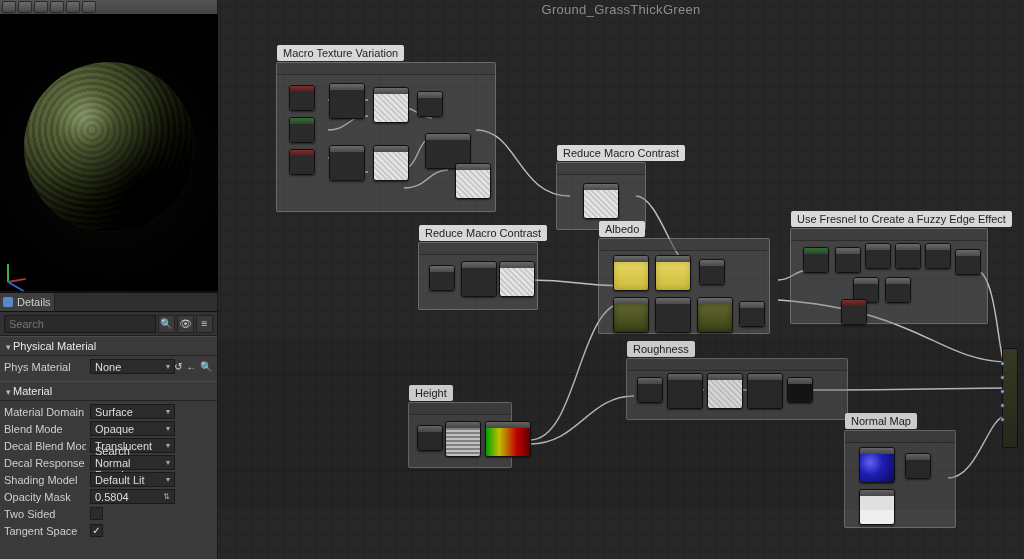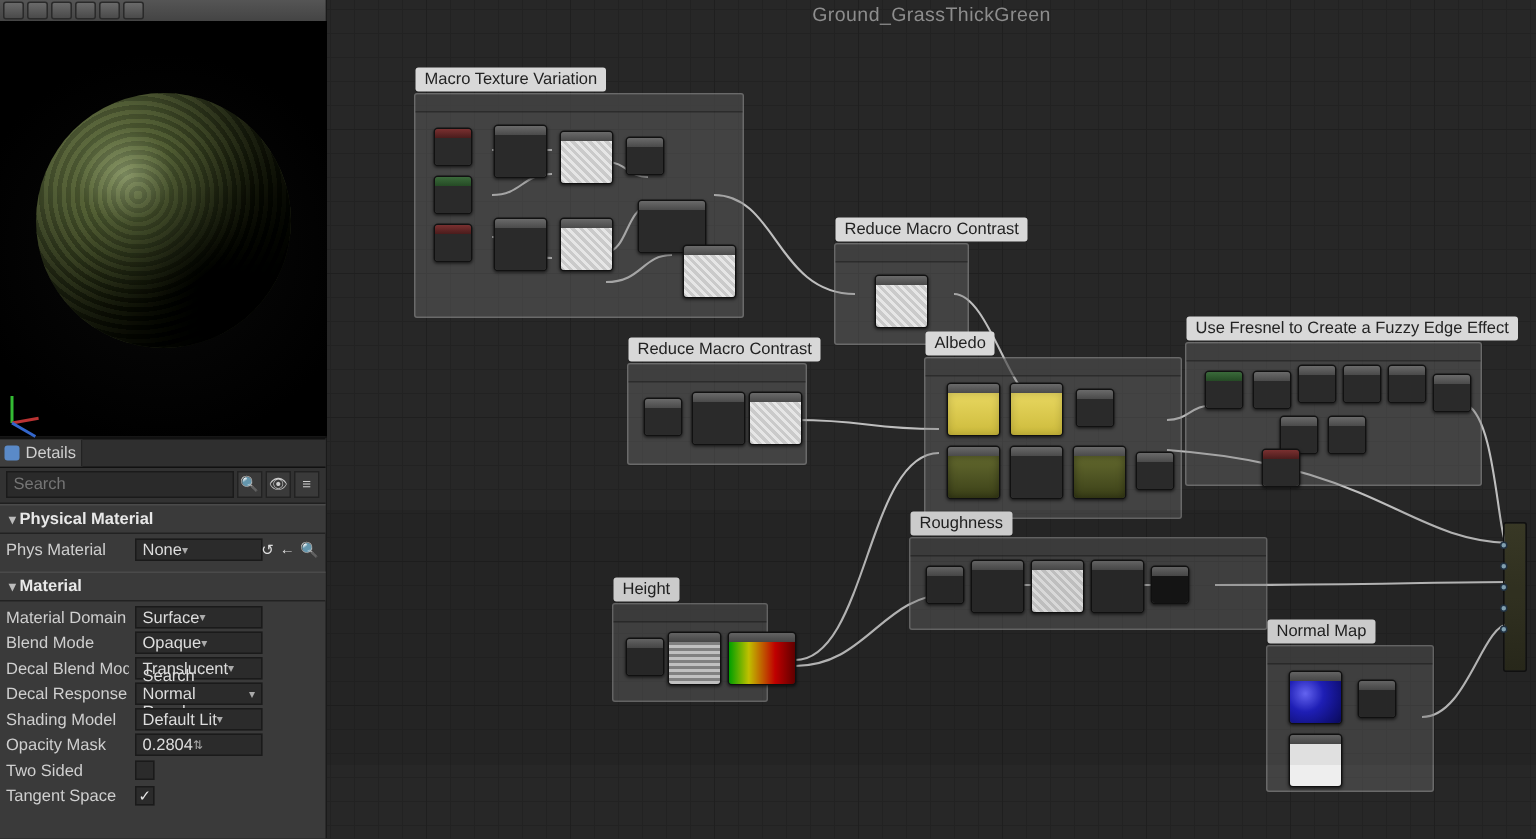--- a/index.html
+++ b/index.html
@@ -40,43 +40,43 @@
     height: 20px; background: #2f2f2f; display: flex; align-items: center;
     border-top: 1px solid #111; border-bottom: 1px solid #111;
   }
   #details-tab .tab {
     display: flex; align-items: center; gap: 4px; height: 100%; padding: 0 3px;
     background: #3e3e3e; border-right: 1px solid #222;
   }
   .tab-icon { width: 10px; height: 10px; background: #5a8ac8; border-radius: 2px; }
 
   #search-row {
-    height: 24px; display: flex; padding: 2px 4px;
+    height: 24px; display: flex; align-items: center; padding: 2px 4px;
     background: #323232; border-bottom: 1px solid #1f1f1f;
   }
   #search-input {
     flex: 1; height: 18px; padding: 0 4px; font-size: 11px;
     background: #2a2a2a; border: 1px solid #1a1a1a; color: #aaa;
   }
   #search-icon, .tool-icon {
     width: 18px; height: 18px; display: flex; align-items: center; justify-content: center;
     background: #3a3a3a; border: 1px solid #222; margin-left: 2px; font-size: 10px; color: #ccc;
   }
 
   .cat {
     background: #3a3a3a; border-top: 1px solid #4a4a4a; border-bottom: 1px solid #222;
-    padding: 3px 6px; font-weight: bold; color: #e8e8e8;
+    padding: 3px 6px; font-weight: normal; color: #e8e8e8;
   }
   .cat::before { content: "▾ "; color: #bbb; font-size: 9px; }
   .prop-grid { padding: 2px 4px 6px 4px; }
   .prop-row { display: flex; align-items: center; height: 17px; gap: 4px; }
   .prop-label { width: 82px; color: #cfcfcf; white-space: nowrap; overflow: hidden; text-overflow: clip; }
   .prop-control {
     flex: 1; height: 15px; background: #2b2b2b; border: 1px solid #1a1a1a;
-    display: flex; align-items: center; justify-content: flex-start; padding: 0 4px; color: #ddd;
+    display: flex; align-items: center; justify-content: space-between; padding: 0 4px; color: #ddd;
   }
   .prop-control .caret { color: #aaa; font-size: 8px; }
   .prop-extras { display: flex; gap: 4px; color: #ddd; font-size: 10px; width: 34px; justify-content: flex-end; }
   .checkbox {
     width: 13px; height: 13px; background: #2b2b2b; border: 1px solid #1a1a1a;
     display: flex; align-items: center; justify-content: center; color: #e8e8e8; font-size: 10px;
   }
 
   
   #graph {
@@ -257,21 +257,21 @@
       <div class="prop-label">Shading Model</div>
       <div class="prop-control">
         <span>Default Lit</span>
         <span class="caret">▾</span>
       </div>
       <div class="prop-extras"></div>
     </div>
     <div class="prop-row">
       <div class="prop-label">Opacity Mask</div>
       <div class="prop-control">
-        <span>0.2804</span>
+        <span>0.5804</span>
         <span class="caret">⇅</span>
       </div>
       <div class="prop-extras"></div>
     </div>
     <div class="prop-row">
       <div class="prop-label">Two Sided</div>
       <div class="checkbox"></div>
     </div>
     <div class="prop-row">
       <div class="prop-label">Tangent Space</div>
@@ -382,21 +382,21 @@
     <div class="node" style="left:42px; top:18px;">
       <div class="node-hdr grey"></div>
         <div class="node-body dark"></div>
     </div>
     <div class="node" style="left:80px; top:18px;">
       <div class="node-hdr grey"></div>
         <div class="node-body tex"></div>
     </div>
   </div>
 
-  <div class="grp" style="left:398px; top:238px; width:172px; height:108px;">
+  <div class="grp" style="left:380px; top:238px; width:172px; height:96px;">
     <div class="grp-title">Albedo</div>
     <div class="grp-bar"></div>
     <div class="node" style="left:14px; top:16px;">
       <div class="node-hdr grey"></div>
         <div class="node-body yellow"></div>
     </div>
     <div class="node" style="left:56px; top:16px;">
       <div class="node-hdr grey"></div>
         <div class="node-body yellow"></div>
     </div>
@@ -456,21 +456,21 @@
     <div class="node small" style="left:94px; top:48px;">
       <div class="node-hdr grey"></div>
         <div class="node-body dark"></div>
     </div>
     <div class="node small" style="left:50px; top:70px;">
       <div class="node-hdr red"></div>
         <div class="node-body dark"></div>
     </div>
   </div>
 
-  <div class="grp" style="left:388px; top:358px; width:239px; height:62px;">
+  <div class="grp" style="left:408px; top:358px; width:222px; height:62px;">
     <div class="grp-title">Roughness</div>
     <div class="grp-bar"></div>
     <div class="node small" style="left:10px; top:18px;">
       <div class="node-hdr grey"></div>
         <div class="node-body dark"></div>
     </div>
     <div class="node" style="left:40px; top:14px;">
       <div class="node-hdr grey"></div>
         <div class="node-body dark"></div>
     </div>

